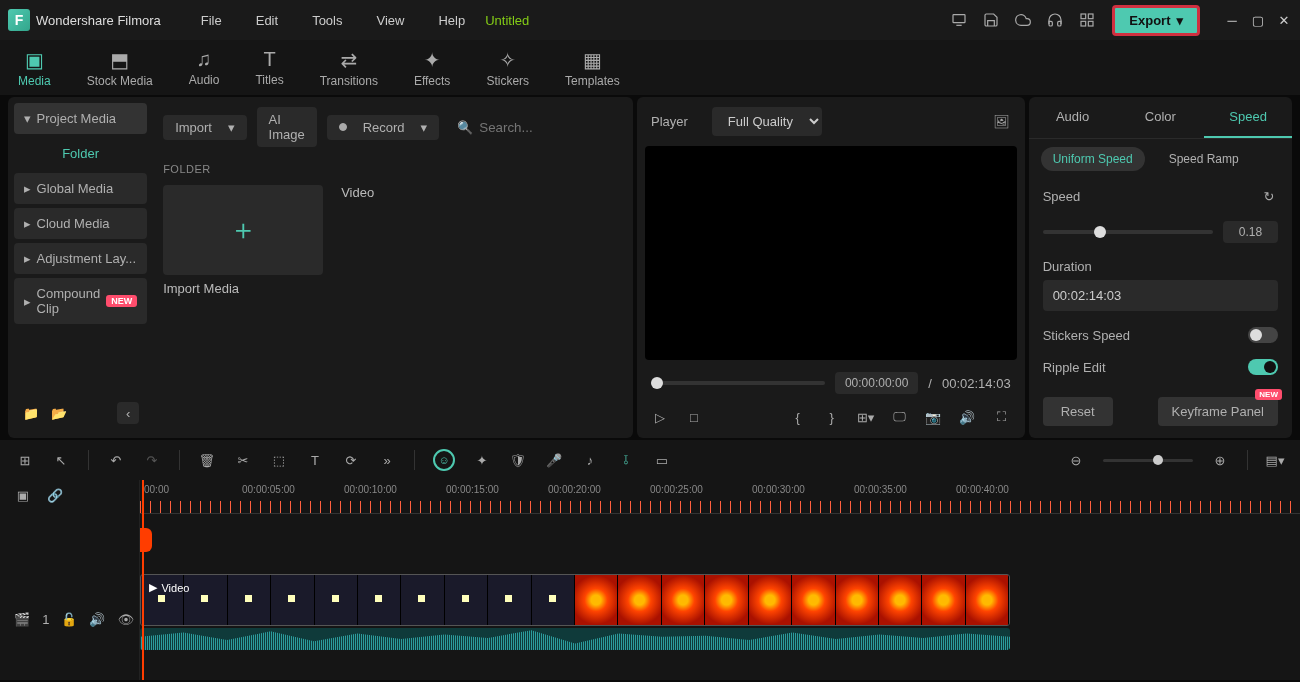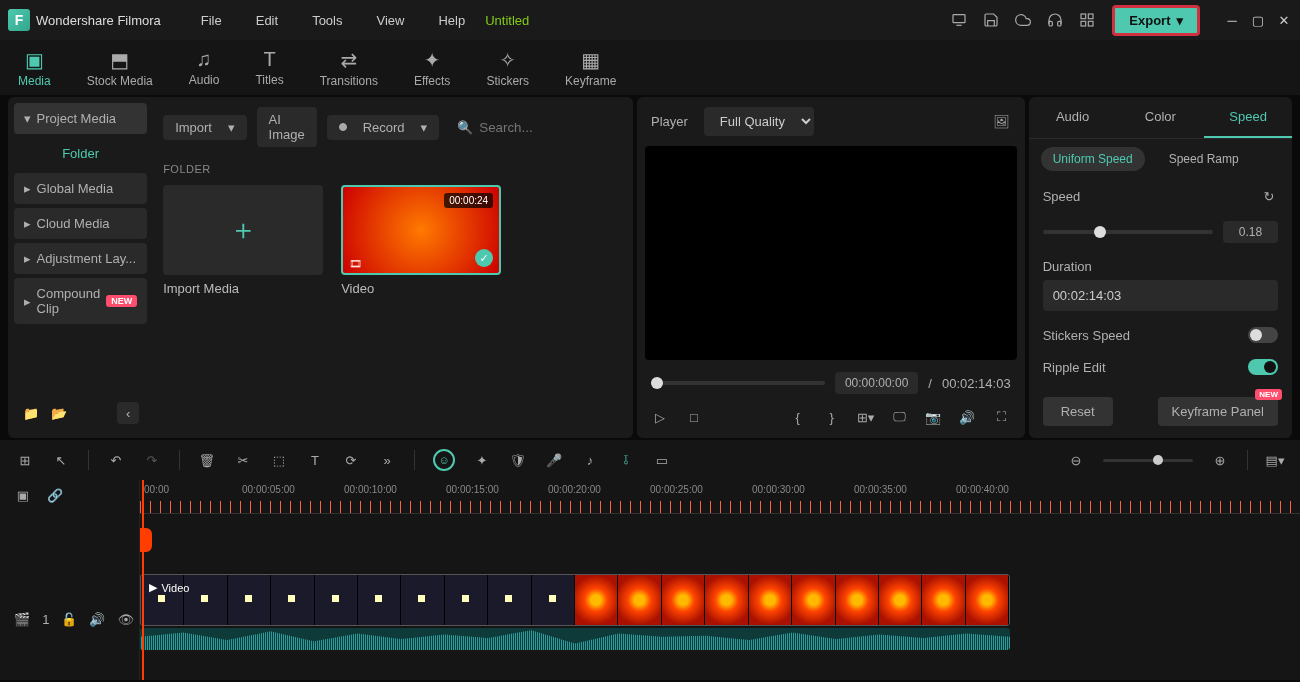--- a/index.html
+++ b/index.html
@@ -52,21 +52,21 @@
 .thumb-box { width: 160px; height: 90px; background: #2a2a2a; border-radius: 4px; display: flex; align-items: center; justify-content: center; position: relative; }
 .thumb-box.video { border: 2px solid #4ec9b0; background: radial-gradient(circle, #ff7a00, #cc0000); }
 .plus { color: #4ec9b0; font-size: 28px; font-weight: 300; }
 .dur-badge { position: absolute; top: 6px; right: 6px; background: rgba(0,0,0,0.7); color: #fff; font-size: 10px; padding: 2px 5px; border-radius: 3px; }
 .check-badge { position: absolute; bottom: 6px; right: 6px; width: 18px; height: 18px; background: #4ec9b0; border-radius: 50%; color: #fff; display: flex; align-items: center; justify-content: center; font-size: 11px; }
 .filmstrip { position: absolute; bottom: 4px; left: 6px; font-size: 10px; color: #fff; }
 .thumb-label { font-size: 13px; color: #bbb; }
 
 
 .preview-panel { width: 390px; background: #1a1a1a; display: flex; flex-direction: column; margin: 2px; border-radius: 6px; }
-.preview-top { display: flex; align-items: center; padding: 10px 14px; gap: 16px; }
+.preview-top { display: flex; align-items: center; padding: 10px 14px; gap: 24px; }
 .preview-top select { background: #2a2a2a; border: none; color: #ccc; padding: 6px 12px; border-radius: 4px; font-size: 13px; }
 .preview-top .sp { flex: 1; }
 .preview-screen { flex: 1; background: #000; margin: 0 8px; border-radius: 4px; }
 .preview-time { display: flex; align-items: center; padding: 12px 14px 8px; gap: 10px; }
 .play-scrubber { flex: 1; height: 4px; background: #333; border-radius: 2px; position: relative; }
 .scrub-dot { position: absolute; left: 0; top: -4px; width: 12px; height: 12px; background: #ddd; border-radius: 50%; }
 .time-box { background: #2a2a2a; padding: 4px 10px; border-radius: 4px; font-size: 12px; }
 .preview-controls { display: flex; align-items: center; padding: 6px 14px 12px; gap: 16px; }
 .preview-controls .sp { flex: 1; }
 
@@ -207,21 +207,21 @@
   <div class="tool-tab">
       <span class="ticon">✦</span>
       <span>Effects</span>
     </div>
   <div class="tool-tab">
       <span class="ticon">✧</span>
       <span>Stickers</span>
     </div>
   <div class="tool-tab">
       <span class="ticon">▦</span>
-      <span>Keyframe</span>
+      <span>Templates</span>
     </div>
 </div>
 
 <div class="content">
 
   <div class="left-panel">
     <div class="left-body">
       <div class="sidebar">
         <div class="side-item header">
           <span>▾</span>
@@ -279,25 +279,20 @@
         </div>
         <div class="folder-label">FOLDER</div>
         <div class="thumbs">
           <div class="thumb">
             <div class="thumb-box">
                 <span class="plus">＋</span>
               </div>
             <span class="thumb-label">Import Media</span>
           </div>
           <div class="thumb">
-            <div class="thumb-box video">
-              <span class="dur-badge">00:00:24</span>
-              <span class="check-badge">✓</span>
-              <span class="filmstrip">🎞</span>
-            </div>
             <span class="thumb-label">Video</span>
           </div>
         </div>
       </div>
     </div>
   </div>
 
   <div class="preview-panel">
     <div class="preview-top">
       <span>Player</span>

